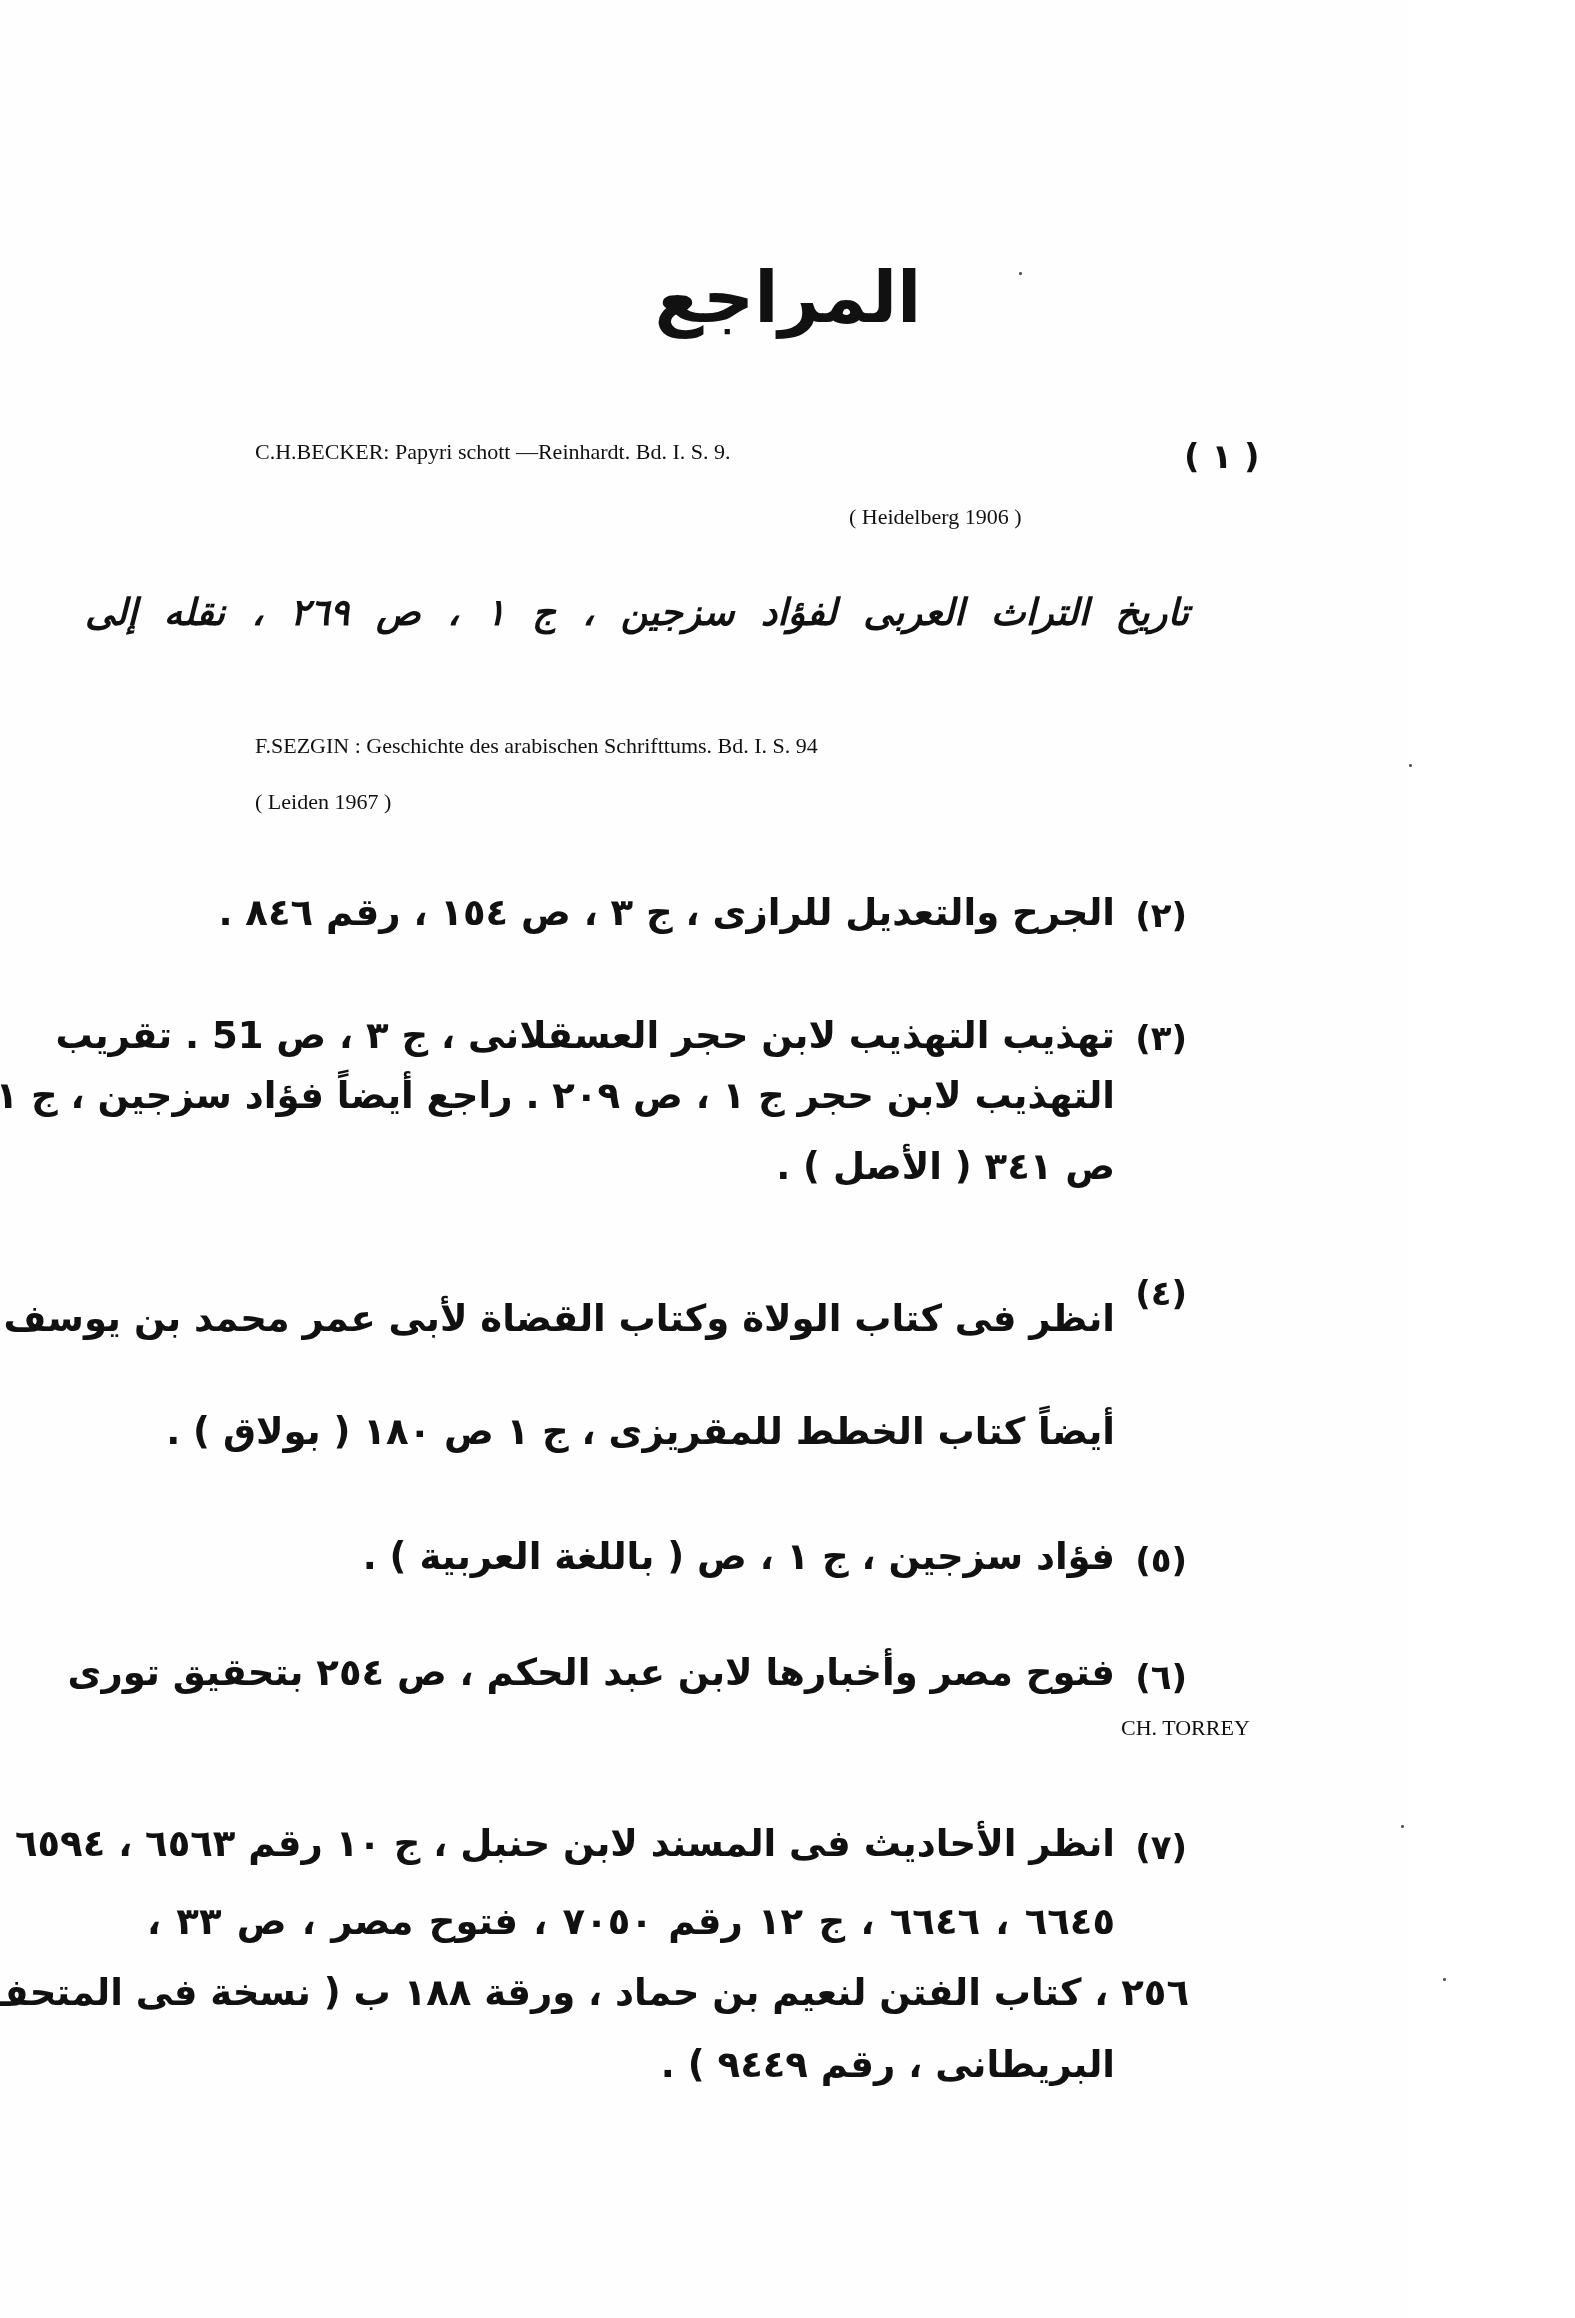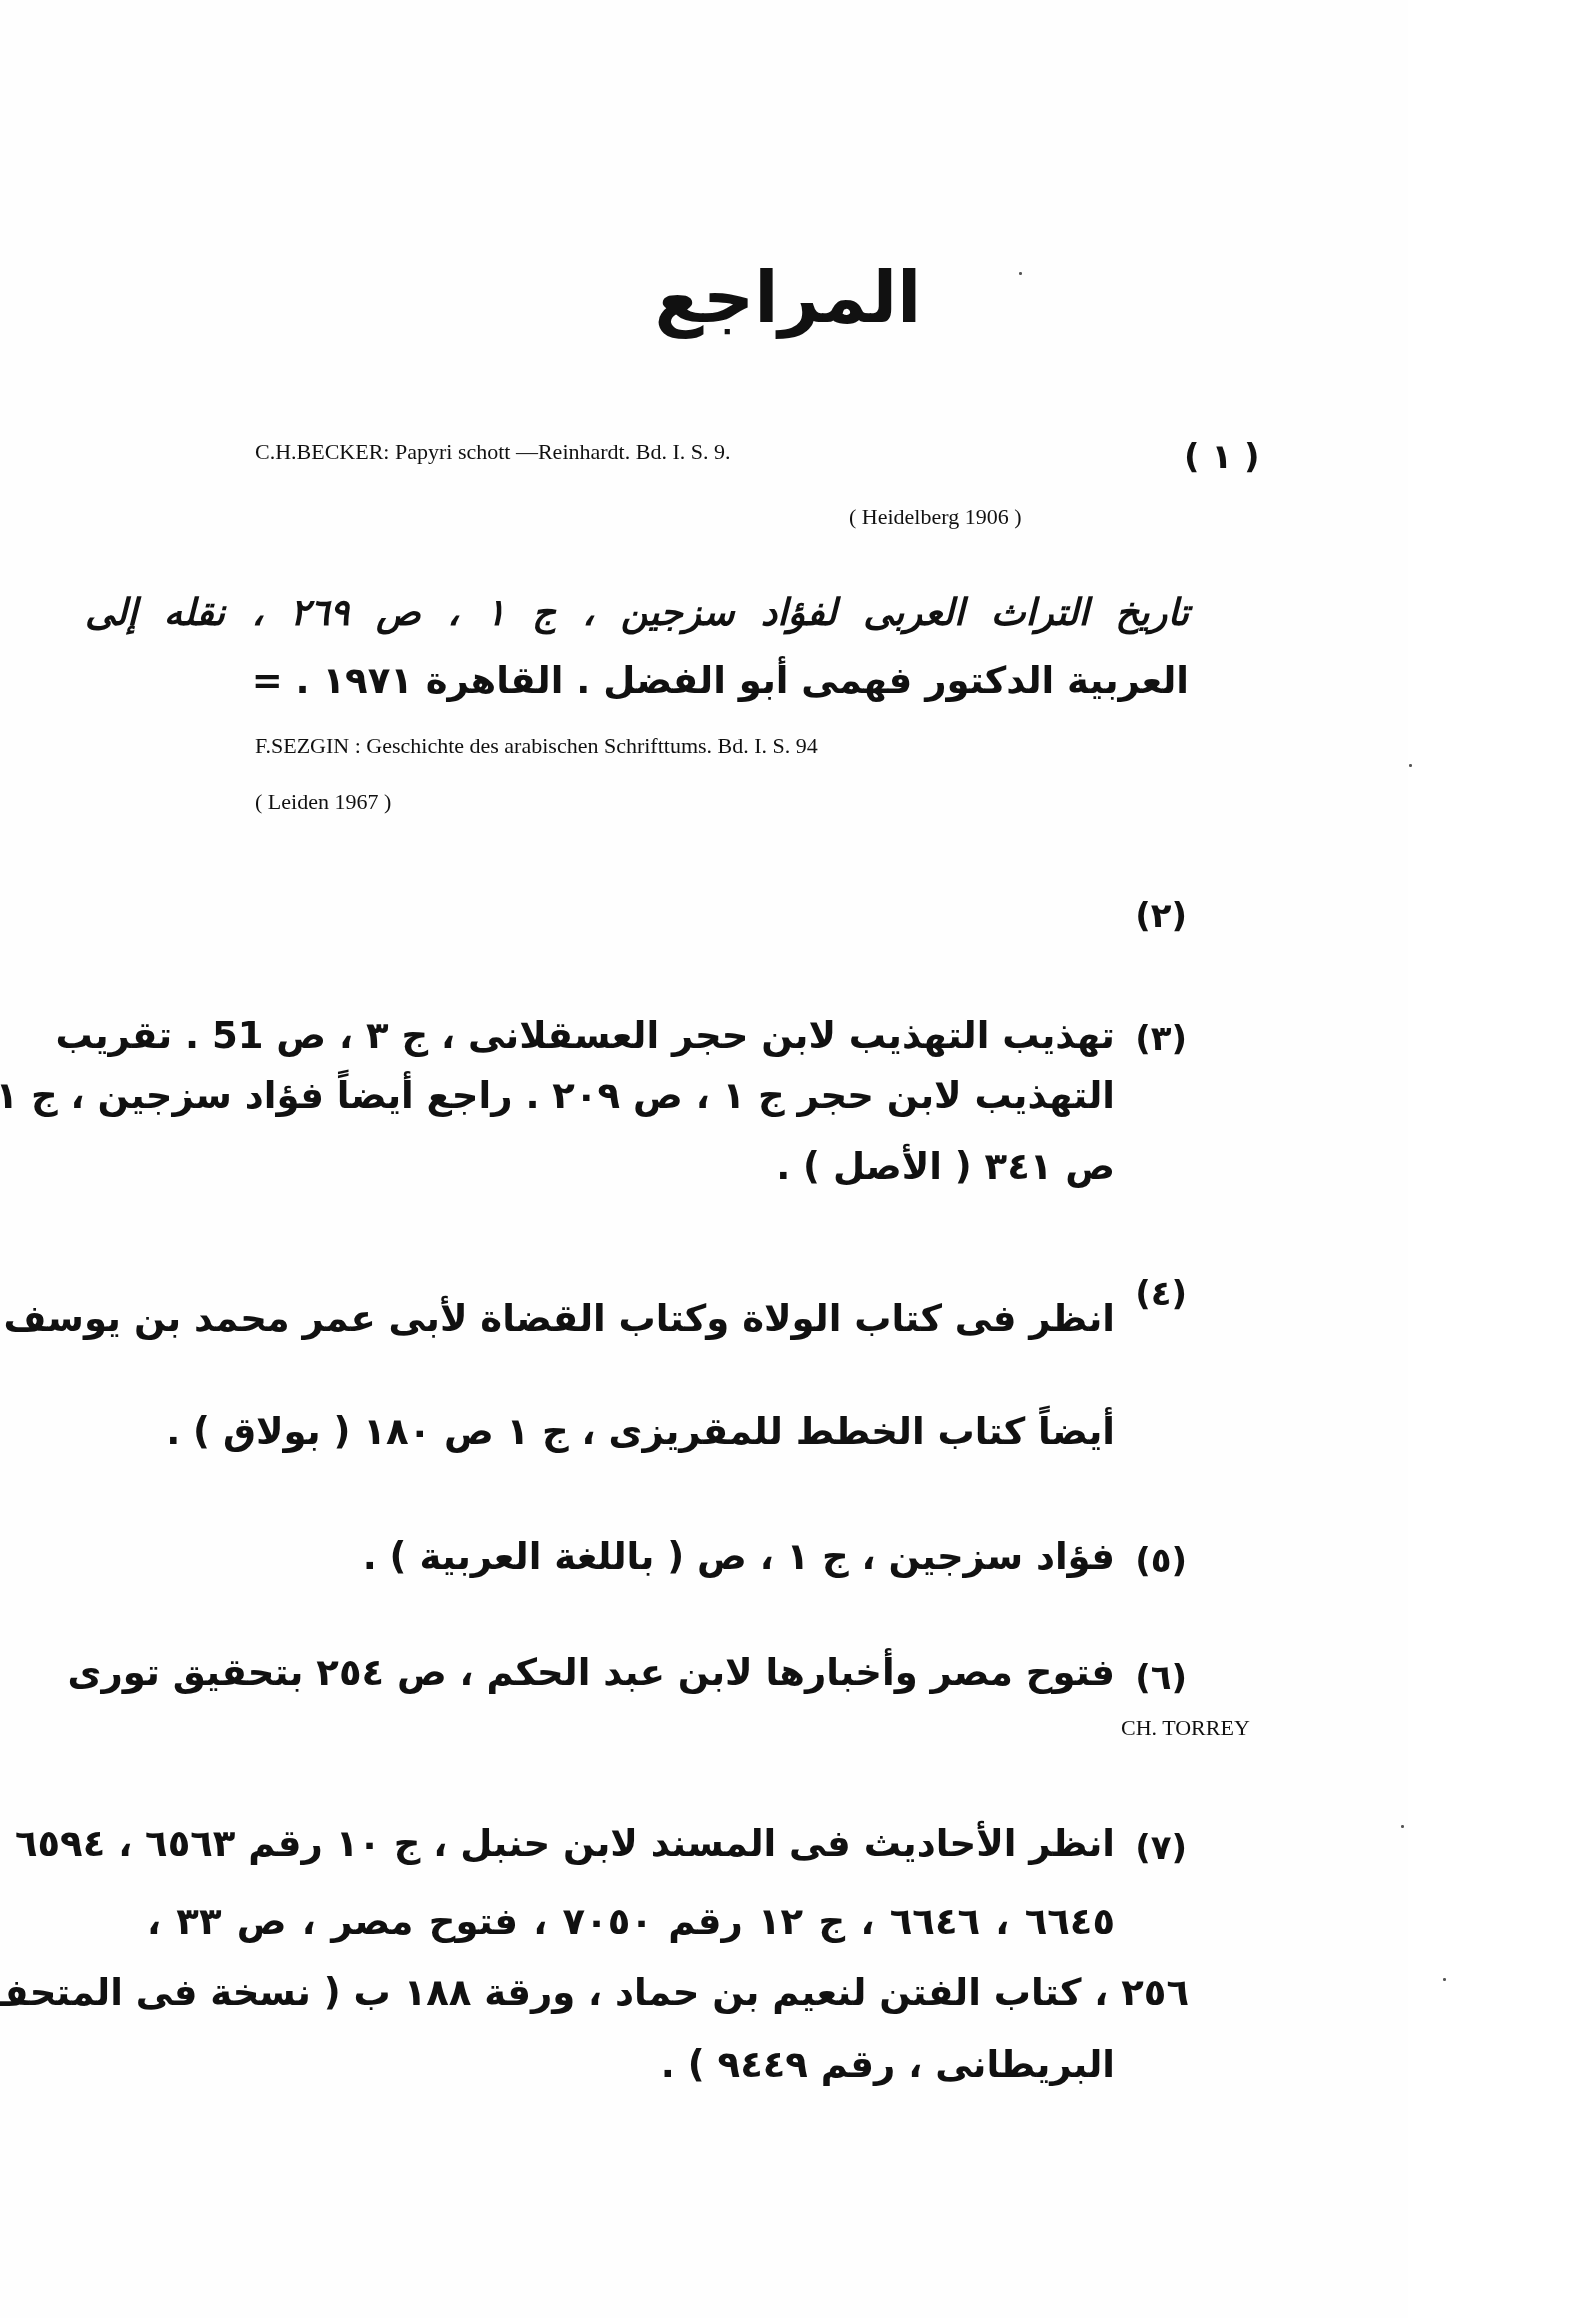--- a/index.html
+++ b/index.html
@@ -80,25 +80,25 @@
 
 <div class="page">
 
   <div class="title">المراجع</div>
 
   <div class="line num" style="left:1184px; top:439px;">( ١ )</div>
   <div class="line lat" style="left:255px; top:441px;">C.H.BECKER: Papyri schott —Reinhardt. Bd. I. S. 9.</div>
   <div class="line lat" style="left:849px; top:506px;">( Heidelberg 1906 )</div>
 
   <div class="line ar ar-justify" style="top:594px;">تاريخ التراث العربى لفؤاد سزجين ، ج ١ ، ص ٢٦٩ ، نقله إلى</div>
-  <div class="line ar ar-right" style="top:662px;">العربية الدكتور فهمى أبو الفضل . القاهرة ١٩٧١ .  =</div>
   <div class="line lat" style="left:255px; top:735px;">F.SEZGIN :  Geschichte des  arabischen Schrifttums. Bd.  I. S. 94</div>
   <div class="line lat" style="left:255px; top:791px;">( Leiden 1967 )</div>
 
   <div class="line num" style="right:221px; top:898px;">(٢)</div>
+  <div class="line ar" style="right:293px; top:894px;">الجرح والتعديل للرازى ، ج ٣ ، ص ١٥٤ ، رقم ٨٤٦ .</div>
 
   <div class="line num" style="right:221px; top:1021px;">(٣)</div>
   <div class="line ar" style="right:293px; top:1017px; width:968px; text-align:justify; text-align-last:justify;">تهذيب التهذيب لابن حجر العسقلانى ، ج ٣ ، ص 51 . تقريب</div>
   <div class="line ar" style="right:293px; top:1077px; width:968px; text-align:justify; text-align-last:justify;">التهذيب لابن حجر ج ١ ، ص ٢٠٩ . راجع أيضاً فؤاد سزجين ، ج ١</div>
   <div class="line ar" style="right:293px; top:1148px;text-align:right;">ص ٣٤١ ( الأصل ) .</div>
 
   <div class="line num" style="right:221px; top:1276px;">(٤)</div>
   <div class="line ar" style="right:293px; top:1269px; width:968px; text-align:justify; text-align-last:justify;margin-top:31px;">انظر فى كتاب الولاة وكتاب القضاة لأبى عمر محمد بن يوسف</div>
   <div class="line ar" style="right:293px; top:1413px;">أيضاً كتاب الخطط للمقريزى ، ج ١ ص ١٨٠ ( بولاق ) .</div>
 

